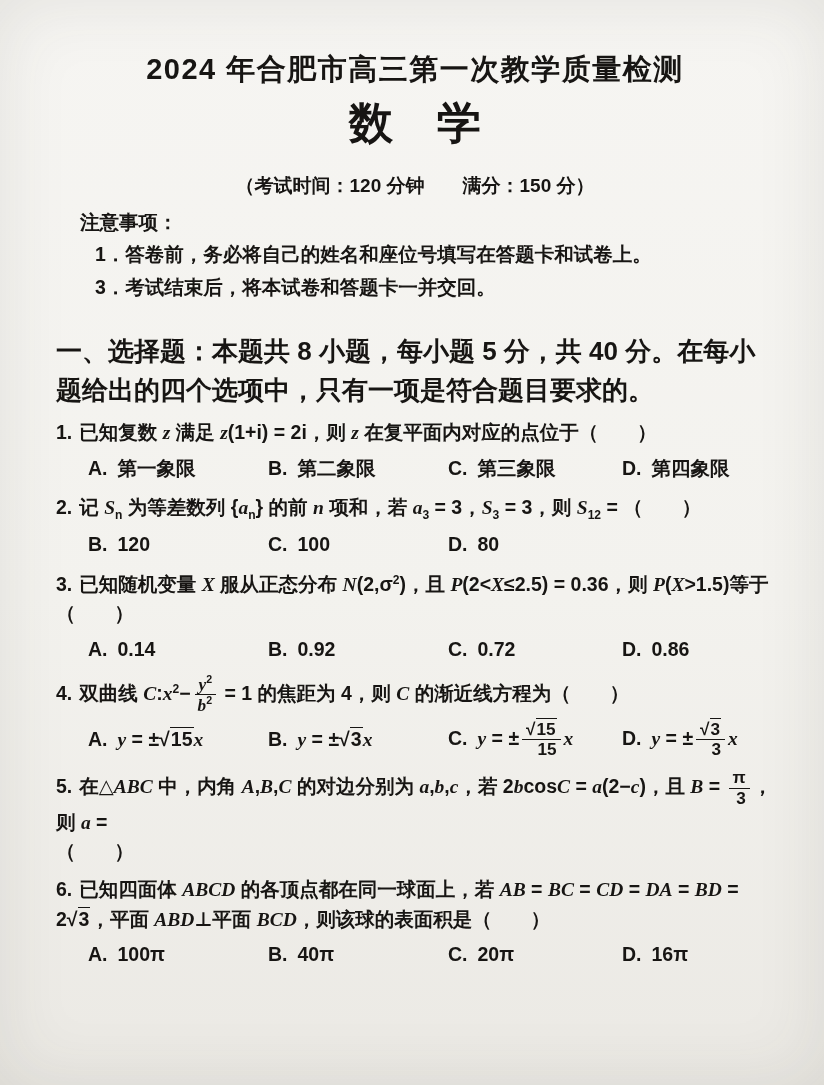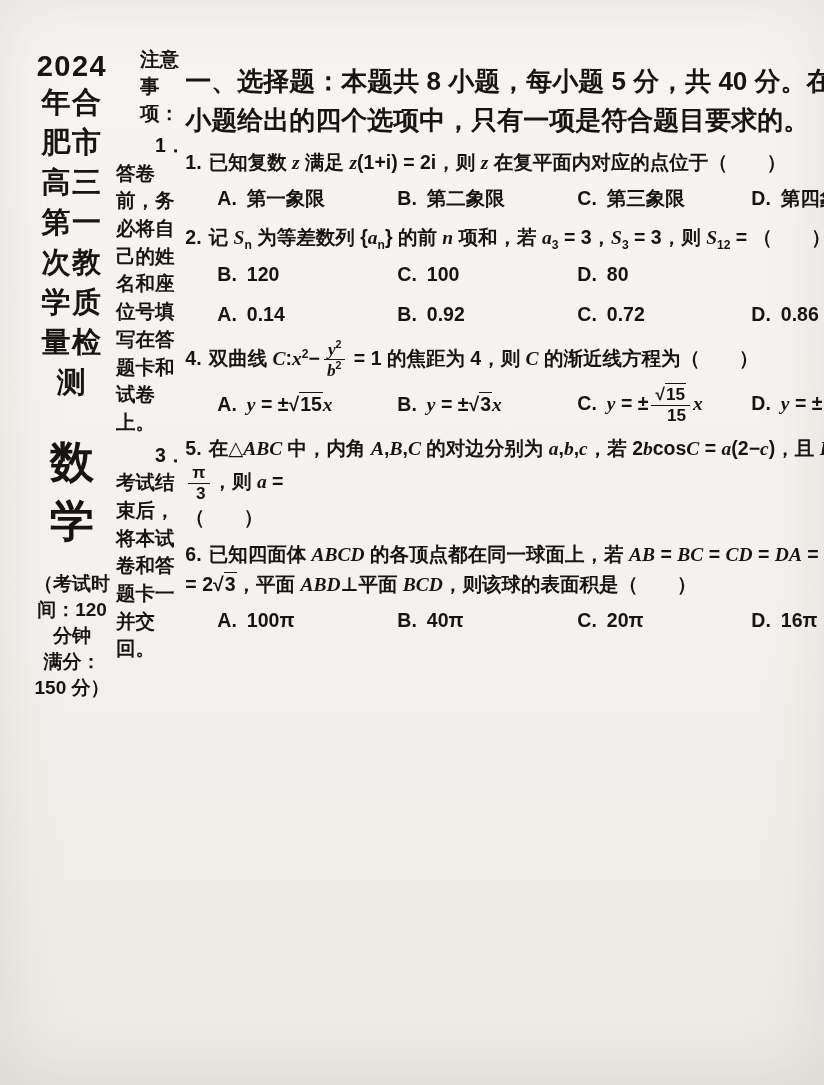--- a/index.html
+++ b/index.html
@@ -1,31 +1,31 @@
 <!DOCTYPE html>
 <html><head>
 <meta charset="utf-8">
 <style>
   html,body { margin:0; padding:0; background:#dcdad6; }
   .page {
     position:relative;
     width:824px; height:1085px;
     margin:0 auto;
     box-sizing:border-box;
-    padding:36px 50px 26px 28px;
+    padding:36px 50px 26px 56px;
     background:linear-gradient(180deg,#f6f5f2 0%,#f3f2ee 55%,#ebe9e4 100%);
     box-shadow:inset 0 0 70px rgba(60,55,45,.10);
     color:#171513;
     font-family:"Liberation Sans","DejaVu Sans",sans-serif;
     font-weight:700;
-    display:flex; flex-direction:row;
+    display:flex; flex-direction:column;
     overflow:hidden;
   }
   .doc-title { font-size:29px; text-align:center; margin:14px 0 0; letter-spacing:1.5px; }
-  .subject   { font-size:44px; text-align:center; margin-top:30px; }
+  .subject   { font-size:44px; text-align:center; margin-top:4px; }
   .exam-info { font-size:19px; text-align:center; margin-top:20px; }
 
   .notice { margin-top:10px; }
   .notice-heading { font-size:19.5px;margin-left:24px; }
   .notice p { margin:5px 0; text-indent:2em; font-size:19.5px; line-height:1.42; }
 
   .section-intro { margin:26px 0 6px; font-size:26px; line-height:1.5; }
 
   .question { font-size:19.5px; }
   .stem { margin:8px 0 2px; line-height:1.52; }
@@ -82,20 +82,23 @@
       <span class="qnum">2.</span><span>记 <i>S</i><sub>n</sub> 为等差数列 {<i>a</i><sub>n</sub>} 的前 <i>n</i> 项和，若 <i>a</i><sub>3</sub> = 3，<i>S</i><sub>3</sub> = 3，则 <i>S</i><sub>12</sub> = （　　）</span>
     </p>
     <div class="opts cols4">
             <div class="opt"><span class="opt-label">B.</span><span class="opt-body">120</span></div>
             <div class="opt"><span class="opt-label">C.</span><span class="opt-body">100</span></div>
             <div class="opt"><span class="opt-label">D.</span><span class="opt-body">80</span></div>
           </div>
   </div>
 
   <div class="question">
+    <p class="stem">
+      <span class="qnum">3.</span><span>已知随机变量 <i>X</i> 服从正态分布 <i>N</i>(2,σ<sup>2</sup>)，且 <i>P</i>(2&lt;<i>X</i>≤2.5) = 0.36，则 <i>P</i>(<i>X</i>&gt;1.5)等于（　　）</span>
+    </p>
     <div class="opts cols4">
             <div class="opt"><span class="opt-label">A.</span><span class="opt-body">0.14</span></div>
             <div class="opt"><span class="opt-label">B.</span><span class="opt-body">0.92</span></div>
             <div class="opt"><span class="opt-label">C.</span><span class="opt-body">0.72</span></div>
             <div class="opt"><span class="opt-label">D.</span><span class="opt-body">0.86</span></div>
           </div>
   </div>
 
   <div class="question">
     <p class="stem">

